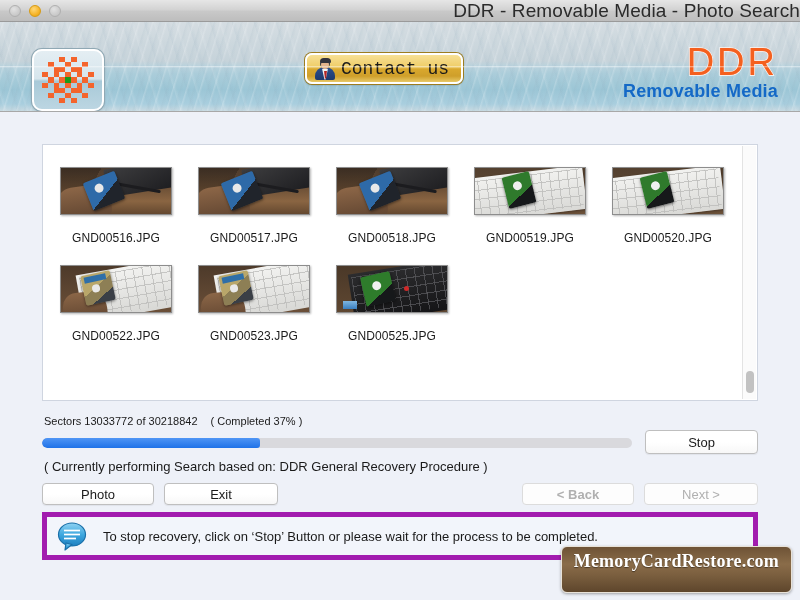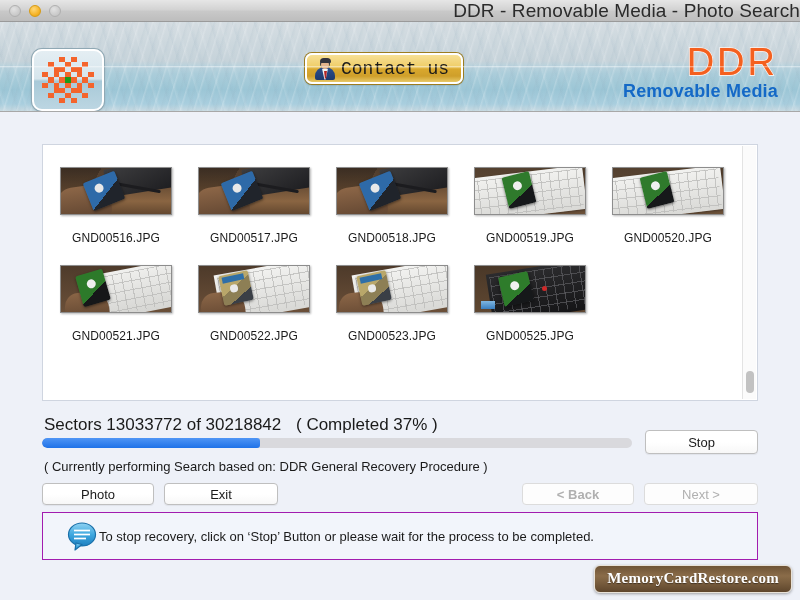--- a/index.html
+++ b/index.html
@@ -342,21 +342,21 @@
   }
   .vthumb {
     position: absolute; left: 3px; width: 8px; height: 22px;
     border-radius: 5px; background: #c2c2c2;
     bottom: 6px;
   }
 
   
   .progress-line {
     position: absolute; left: 44px; top: 303px;
-    font-size: 17px; color: #1a1a1a; white-space: nowrap;
+    font-size: 11px; color: #1a1a1a; white-space: nowrap;
   }
   .progress-line .pct { margin-left: 10px; }
 
   .pbar {
     position: absolute; left: 42px; top: 326px; width: 590px; height: 10px;
     background: #d9d9dd; border-radius: 5px; overflow: hidden;
   }
   .pbar-fill {
     height: 100%; width: 37%;
     background: linear-gradient(to bottom, #4f95f5, #1f72e8);
@@ -391,38 +391,38 @@
   .btn-stop { left: 645px; top: 318px; width: 113px; height: 24px; }
   .btn-help { left: 42px;  top: 371px; width: 112px; }
   .btn-exit { left: 164px; top: 371px; width: 114px; }
   .btn-back { left: 522px; top: 371px; width: 112px; font-weight: bold; }
   .btn-next { left: 644px; top: 371px; width: 114px; }
 
   
   .msgbox {
     position: absolute; left: 42px; top: 400px; width: 716px; height: 48px;
     background: #f2f5fb;
-    border: 1px solid #a21caf;
+    border: 5px solid #a21caf;
     display: flex; align-items: center;
-    padding-left: 24px; 
+    padding-left: 10px; gap: 14px;
   }
   .bubble-ico { width: 32px; height: 30px; position: relative; flex: 0 0 32px; }
   .msg-text { font-size: 13px; color: #1a1a1a; }
 
   
   .watermark {
     position: absolute; right: 8px; bottom: 7px;
-    padding: 4px 12px 5px 12px;
+    padding: 4px 12px 20px 12px;
     border-radius: 6px;
     background: linear-gradient(to bottom, #6e5336 0%, #8a6c49 38%, #7b5f3f 62%, #5e462c 100%);
     border: 1px solid #e8e2d8;
     box-shadow: 0 1px 3px rgba(0,0,0,.35);
     color: #ffffff;
     font-family: "Liberation Serif", serif;
-    font-size: 15px; font-weight: bold; letter-spacing: .2px;
+    font-size: 18px; font-weight: bold; letter-spacing: .2px;
     text-shadow: 0 1px 1px rgba(0,0,0,.45);
   }
 </style>
 </head>
 <body>
 
 <div class="window">
 
   <div class="titlebar">
     <div class="traffic">
@@ -593,28 +593,20 @@
           </div>
 
           <div class="thumb-cell">
             <div class="thumb-img sc-b">
               <span class="kb"></span>
                 <span class="pcb"></span>
             </div>
             <div class="thumb-name">GND00520.JPG</div>
           </div>
 
-          <div class="thumb-cell">
-            <div class="thumb-img sc-c">
-              <span class="kb"></span>
-                <span class="hand"></span>
-                <span class="pcb"></span>
-            </div>
-            <div class="thumb-name">GND00521.JPG</div>
-          </div>
 
           <div class="thumb-cell">
             <div class="thumb-img sc-d">
               <span class="kb"></span>
                 <span class="hand"></span>
                 <span class="pcb"></span>
             </div>
             <div class="thumb-name">GND00522.JPG</div>
           </div>
 

